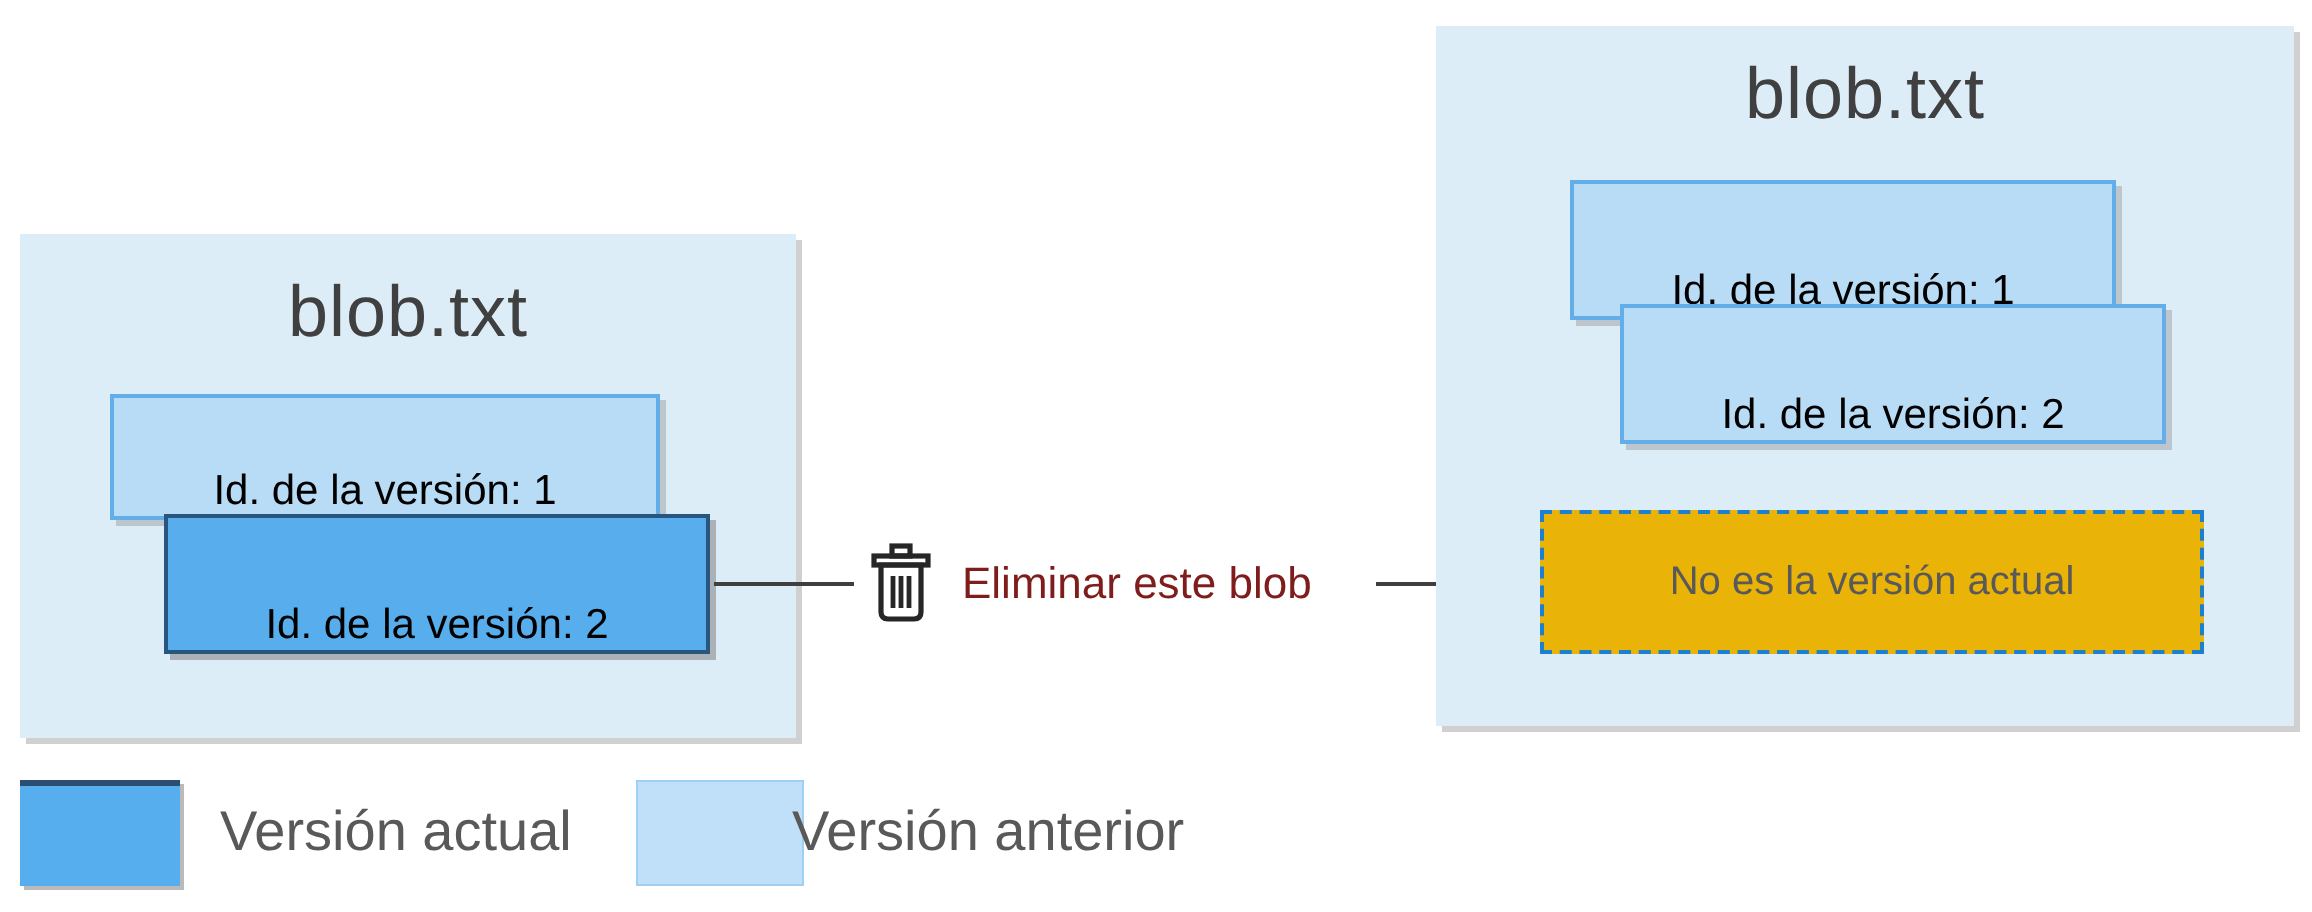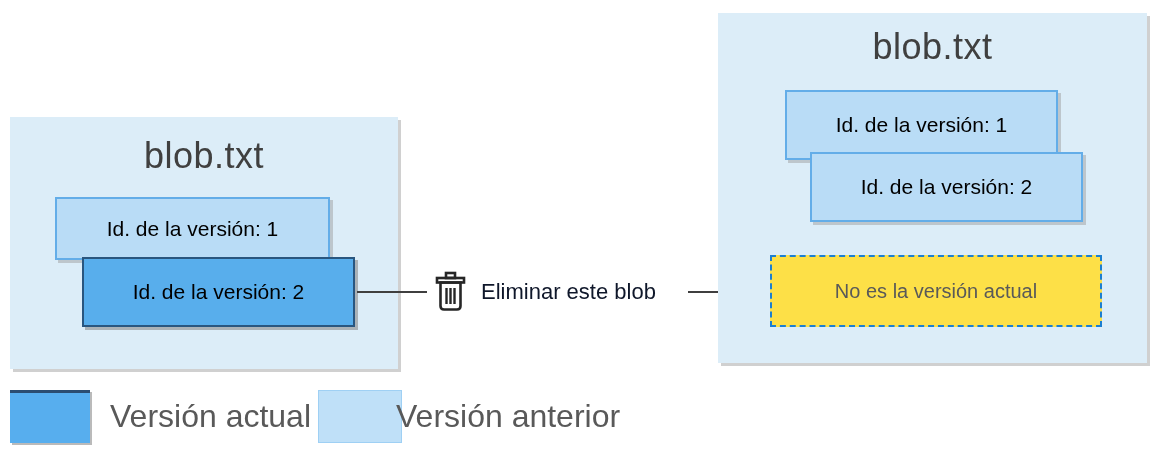--- a/index.html
+++ b/index.html
@@ -22,38 +22,38 @@
     left: 0; width: 100%;
     text-align: center;
     color: #404040;
     font-size: 36px;
     line-height: 34px;
     letter-spacing: 0.5px;
   }
   .vbox {
     position: absolute;
     display: flex;
-    align-items: center;
+    align-items: flex-end;
     justify-content: center;
     font-size: 21px;
     color: #000000;
   }
   .vbox.previous {
     background: #b9dcf6;
     border: 2px solid #63ade8;
     box-shadow: 3px 3px 0 rgba(150,150,150,0.45);
   }
   .vbox.current {
     background: #58aeec;
     border: 2px solid #29567f;
     box-shadow: 3px 3px 0 rgba(130,130,130,0.55);
   }
   .dashed-box {
     position: absolute;
-    background: #fde047;
+    background: #eab308;
     border: 2px dashed #1c7fd0;
     display: flex;
     align-items: center;
     justify-content: center;
     color: #595959;
     font-size: 20px;
   }
   .hline {
     position: absolute;
     height: 2px;
@@ -61,21 +61,21 @@
   }
   .arrowhead {
     position: absolute;
     width: 0; height: 0;
     border-left: 18px solid #3f3f3f;
     border-top: 9px solid transparent;
     border-bottom: 9px solid transparent;
   }
   .action-label {
     position: absolute;
-    color: #0f172a;
+    color: #7f1d1d;
     font-size: 22px;
     line-height: 26px;
     white-space: nowrap;
   }
   .trash {
     position: absolute;
   }
   .legend-swatch {
     position: absolute;
   }
@@ -84,21 +84,21 @@
     border-top: 3px solid #2b4d71;
     box-shadow: 2px 2px 0 rgba(140,140,140,0.6);
   }
   .legend-swatch.previous {
     background: #bfe0f8;
     border: 1px solid #9fd0f4;
   }
   .legend-label {
     position: absolute;
     color: #595959;
-    font-size: 32px;
+    font-size: 28px;
     line-height: 32px;
     white-space: nowrap;
   }
 </style>
 </head>
 <body>
 
 <div class="container" style="left:10px; top:117px; width:388px; height:252px;">
   <div class="blob-title" style="top:22px;">blob.txt</div>
   <div class="vbox previous" style="left:45px; top:80px; width:275px; height:63px;">

